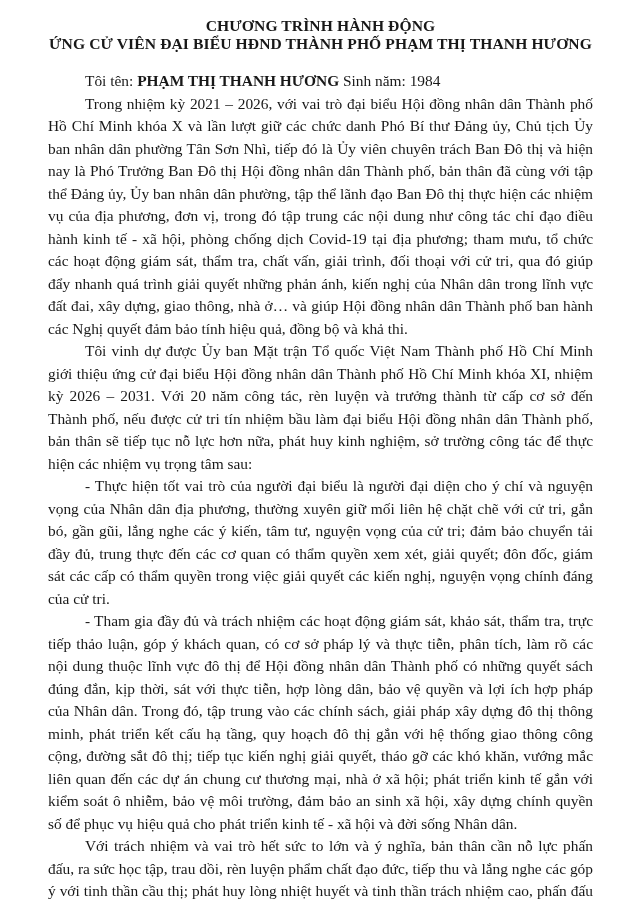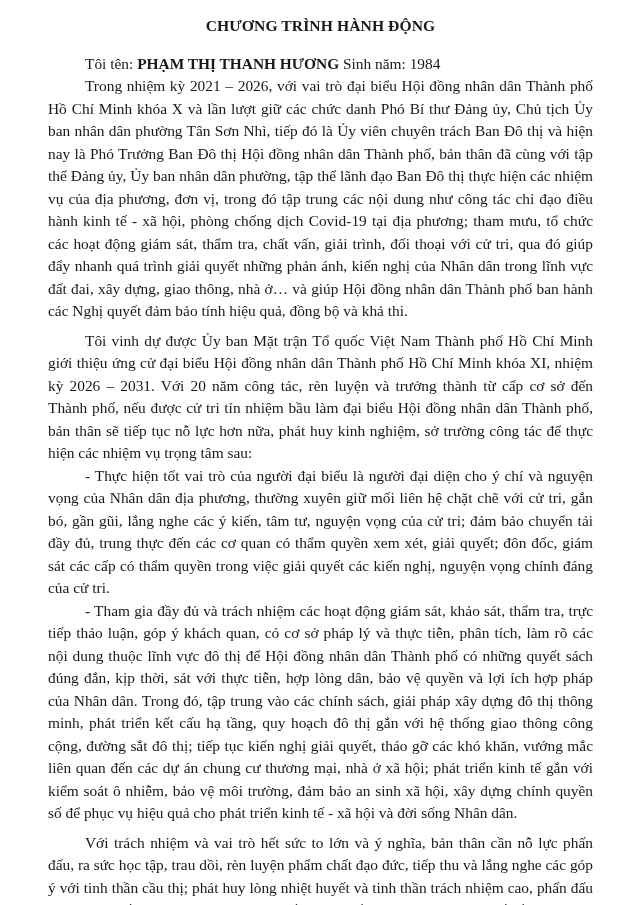--- a/index.html
+++ b/index.html
@@ -36,33 +36,33 @@
     font-size: 15.4px;
     line-height: 22.5px;
     text-align: justify;
   }
   p.para {
     margin: 0;
     text-indent: 37px;
     font-family: Liberation Serif, serif;
   }
   p.para.gap-before {
-    margin-top: 7px;
   }
   .bold-name {
     font-weight: bold;
   }
 </style>
 </head>
 <body>
 
 <div class="page">
 
   <h1 class="doc-title">
     <span class="title-line">CHƯƠNG TRÌNH HÀNH ĐỘNG</span>
+    <span class="title-line">ỨNG CỬ VIÊN ĐẠI BIỂU HĐND THÀNH PHỐ PHẠM THỊ THANH HƯƠNG</span>
   </h1>
 
   <div class="doc-body">
 
     <p class="para"><span>Tôi tên: </span><span class="bold-name">PHẠM THỊ THANH HƯƠNG</span><span> Sinh năm: 1984</span></p>
 
 
     <p class="para">Trong nhiệm kỳ 2021 – 2026, với vai trò đại biểu Hội đồng nhân dân Thành phố Hồ Chí Minh khóa X và lần lượt giữ các chức danh Phó Bí thư Đảng ủy, Chủ tịch Ủy ban nhân dân phường Tân Sơn Nhì, tiếp đó là Ủy viên chuyên trách Ban Đô thị và hiện nay là Phó Trưởng Ban Đô thị Hội đồng nhân dân Thành phố, bản thân đã cùng với tập thể Đảng ủy, Ủy ban nhân dân phường, tập thể lãnh đạo Ban Đô thị thực hiện các nhiệm vụ của địa phương, đơn vị, trong đó tập trung các nội dung như công tác chỉ đạo điều hành kinh tế - xã hội, phòng chống dịch Covid-19 tại địa phương; tham mưu, tổ chức các hoạt động giám sát, thẩm tra, chất vấn, giải trình, đối thoại với cử tri, qua đó giúp đẩy nhanh quá trình giải quyết những phản ánh, kiến nghị của Nhân dân trong lĩnh vực đất đai, xây dựng, giao thông, nhà ở… và giúp Hội đồng nhân dân Thành phố ban hành các Nghị quyết đảm bảo tính hiệu quả, đồng bộ và khả thi.</p>
 
     <p class="para gap-before">Tôi vinh dự được Ủy ban Mặt trận Tổ quốc Việt Nam Thành phố Hồ Chí Minh giới thiệu ứng cử đại biểu Hội đồng nhân dân Thành phố Hồ Chí Minh khóa XI, nhiệm kỳ 2026 – 2031. Với 20 năm công tác, rèn luyện và trưởng thành từ cấp cơ sở đến Thành phố, nếu được cử tri tín nhiệm bầu làm đại biểu Hội đồng nhân dân Thành phố, bản thân sẽ tiếp tục nỗ lực hơn nữa, phát huy kinh nghiệm, sở trường công tác để thực hiện các nhiệm vụ trọng tâm sau:</p>

